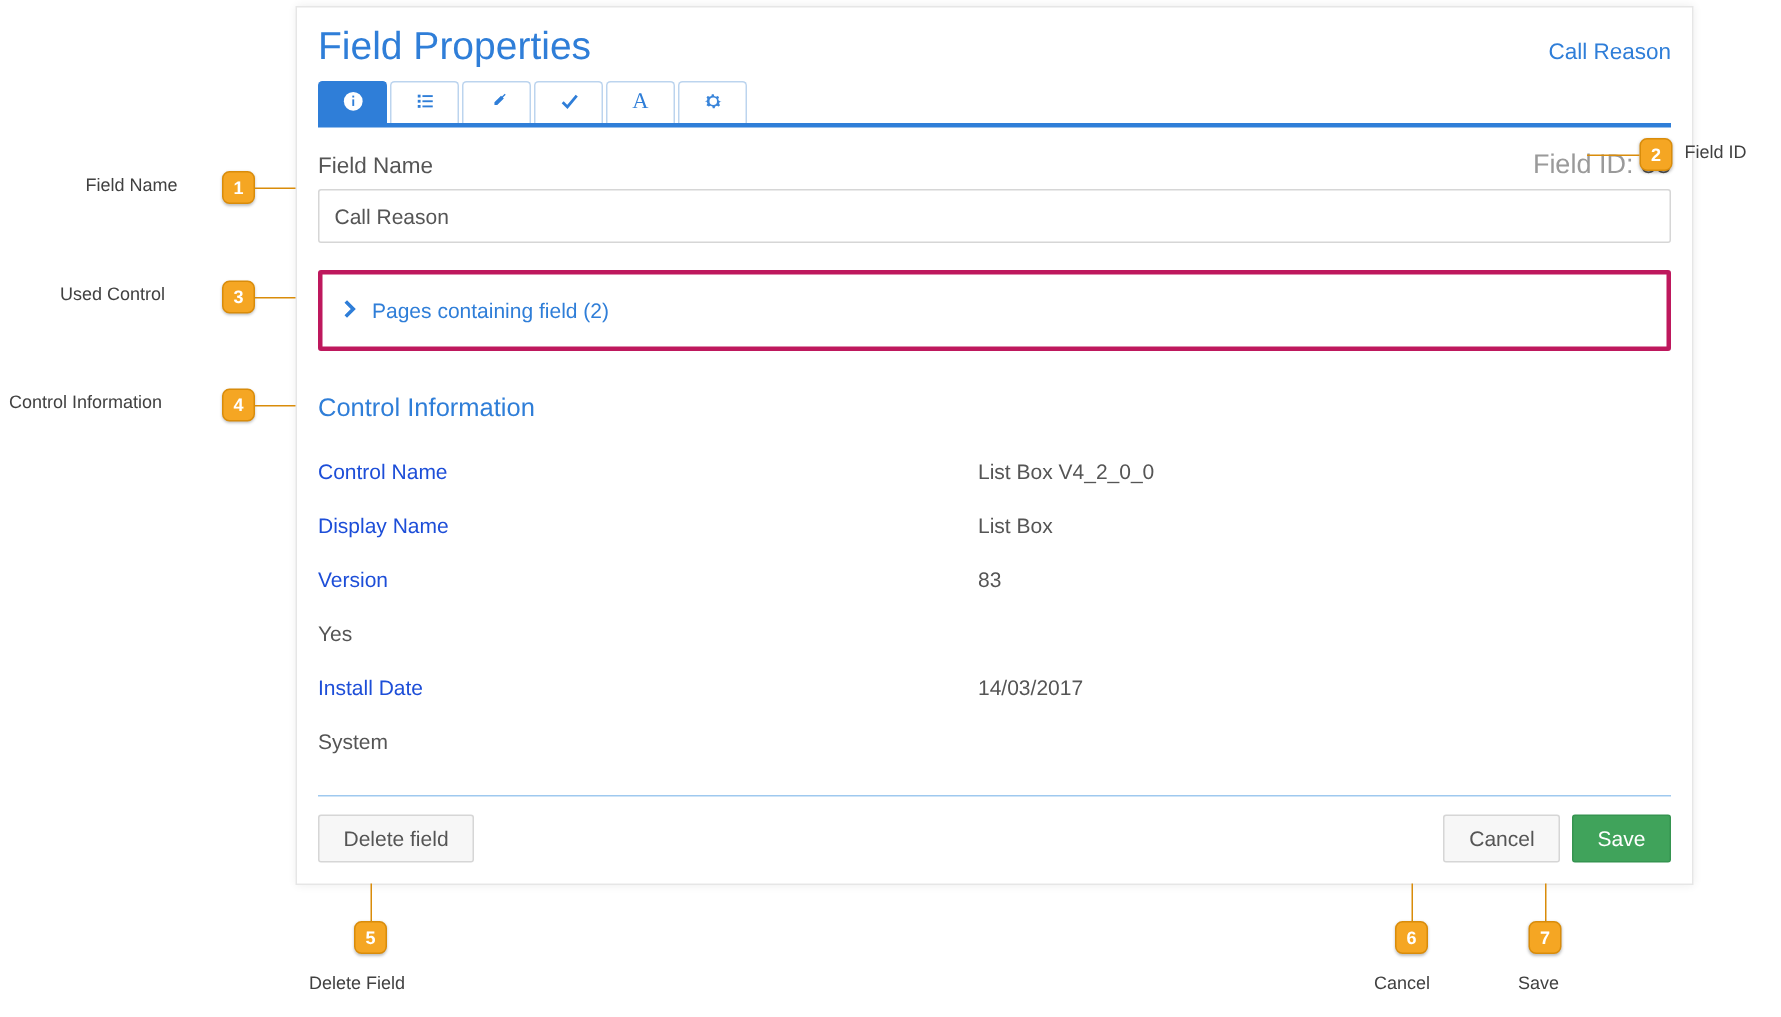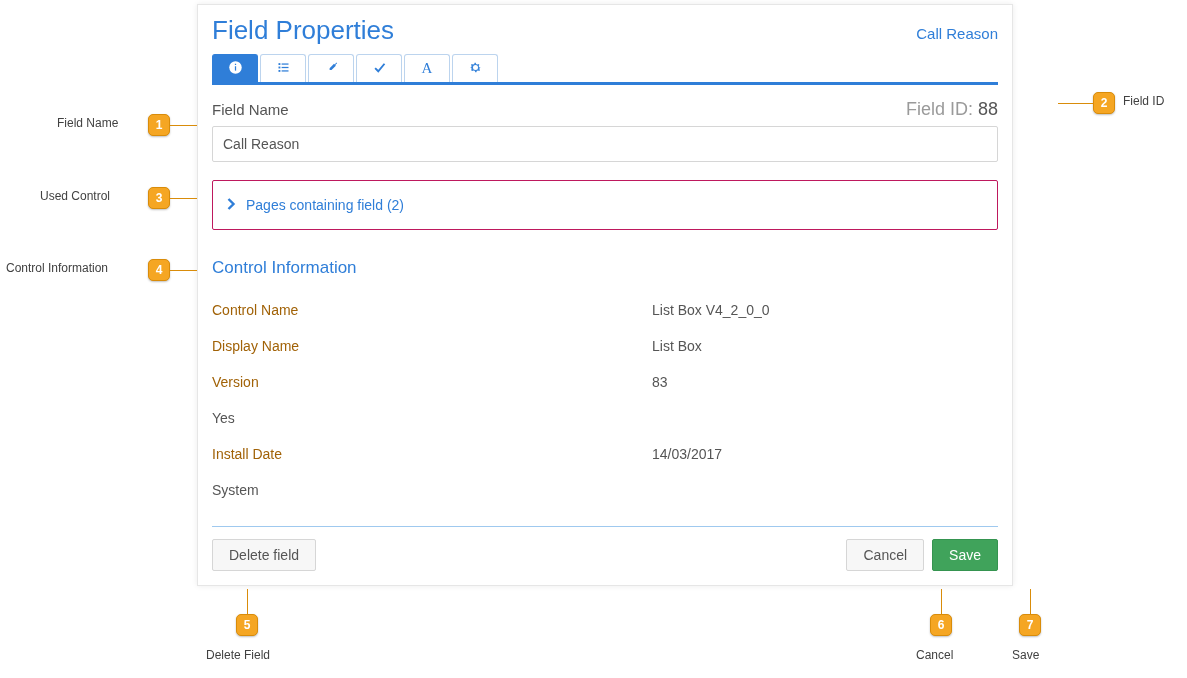--- a/index.html
+++ b/index.html
@@ -9,21 +9,21 @@
     color: #555;
     width: 1187px;
     height: 678px;
     position: relative;
     font-size: 14px;
   }
   .panel {
     position: absolute;
     left: 197px;
     top: 4px;
-    width: 816px;
+    width: 932px;
     background: #fff;
     border: 1px solid #e6e6e6;
     box-shadow: 0 0 6px rgba(0,0,0,0.08);
     padding: 10px 14px 14px 14px;
   }
   .panel-header {
     display: flex;
     justify-content: space-between;
     align-items: baseline;
   }
@@ -76,21 +76,21 @@
     margin-top: 6px;
     padding: 9px 10px;
     border: 1px solid #d6d6d6;
     border-radius: 2px;
     font-size: 14px;
     color: #555;
     font-family: inherit;
   }
   .expander {
     margin-top: 18px;
-    border: 1px solid #be185d;
+    border: 3px solid #be185d;
     border-radius: 2px;
     padding: 16px 14px;
     display: flex;
     align-items: flex-start;
     gap: 10px;
     cursor: pointer;
     color: #2f7ed8;
     font-size: 14px;
   }
   .expander .chev {
@@ -106,21 +106,21 @@
   .info-table {
     margin-top: 14px;
   }
   .info-row {
     display: flex;
     padding: 10px 0;
     font-size: 14px;
   }
   .info-key {
     flex: 0 0 440px;
-    color: #a16207;
+    color: #1d4ed8;
   }
   .info-val {
     color: #555;
   }
   .sep {
     border: none;
     border-top: 1px solid #9fc9ef;
     margin-top: 18px;
   }
   .footer {

